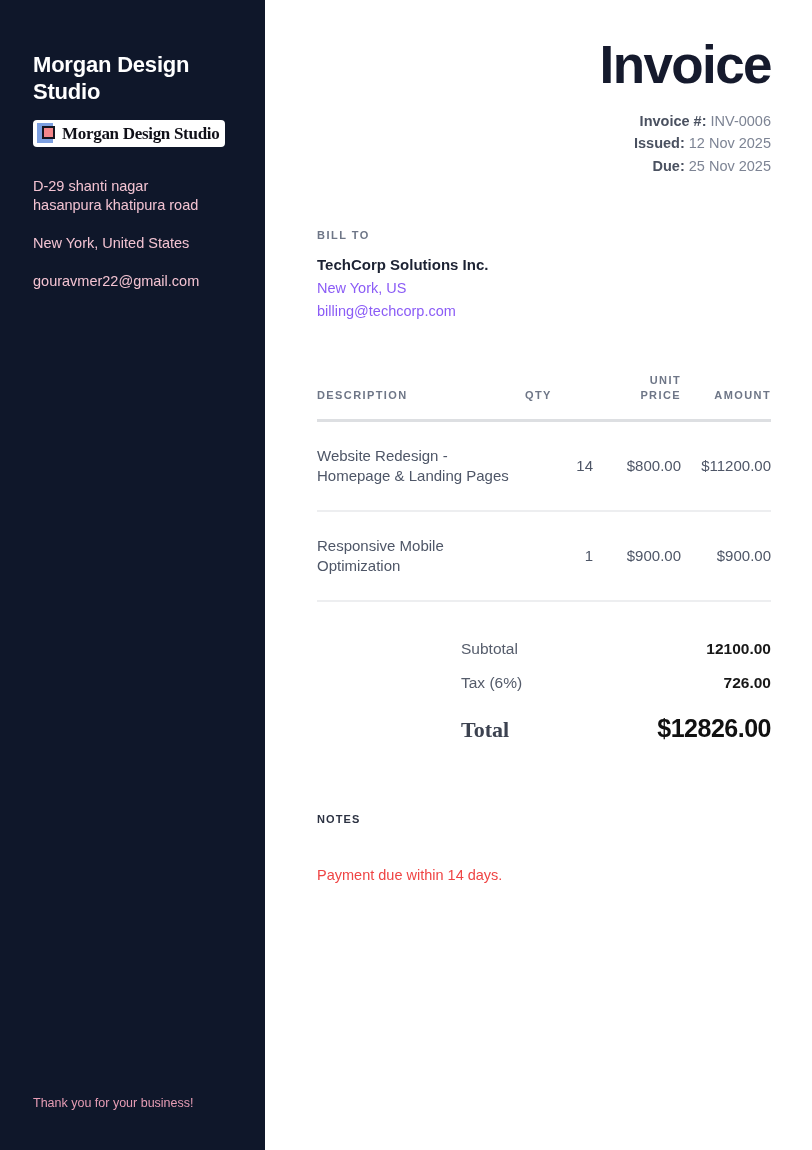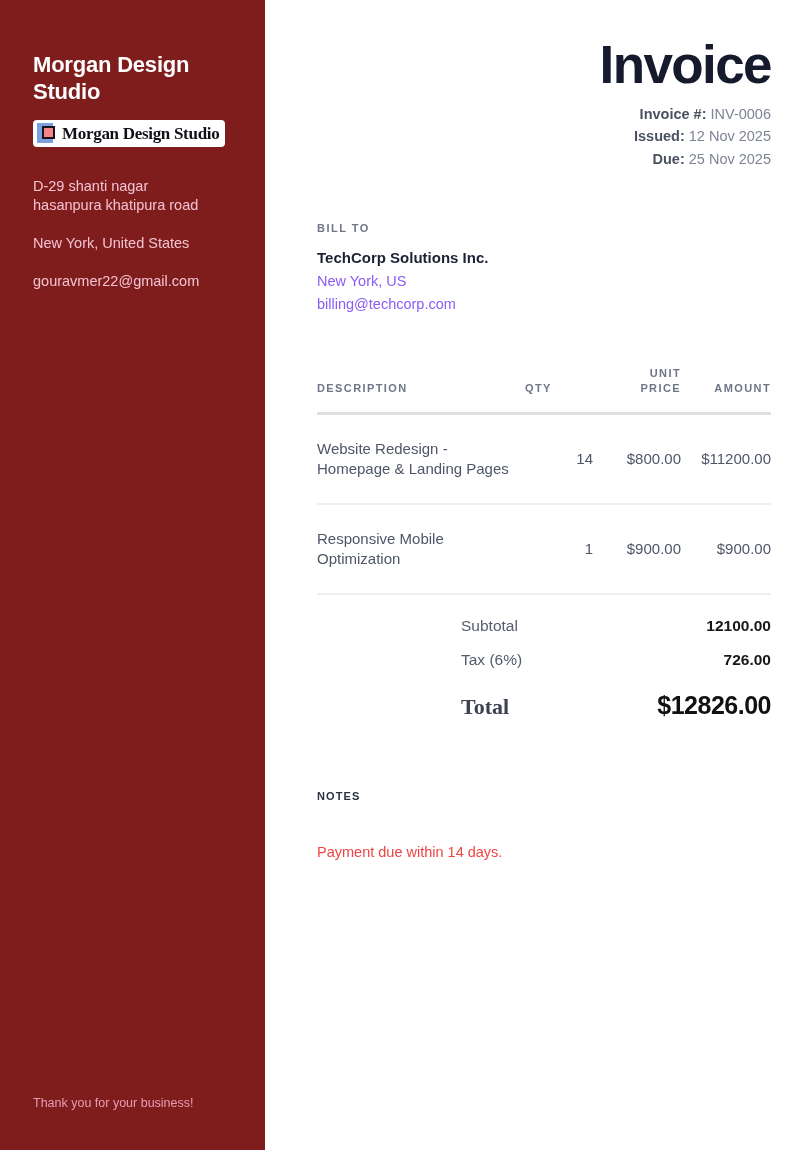--- a/index.html
+++ b/index.html
@@ -18,21 +18,21 @@
     width: 812px;
     height: 1150px;
     display: flex;
     background: #ffffff;
   }
 
   
   .sidebar {
     width: 265px;
     height: 1150px;
-    background: #7f1d1d;
+    background: #0f172a;
     box-sizing: border-box;
     padding: 52px 33px 0 33px;
     position: relative;
     flex: 0 0 265px;
   }
   .brand-name {
     font-size: 22px;
     font-weight: bold;
     line-height: 1.22;
     color: #ffffff;
@@ -111,21 +111,21 @@
   .doc-head {
     text-align: right;
     padding-top: 38px;
   }
   .doc-title {
     font-size: 53px;
     font-weight: bold;
     color: #151A2D;
     letter-spacing: -1.6px;
     line-height: 1;
-    margin: 0 0 12px 0;
+    margin: 0 0 19px 0;
     text-align: right;
   }
   .meta-line {
     font-size: 14.5px;
     line-height: 1.55;
     color: #7D8494;
   }
   .meta-line b {
     color: #4A5160;
     font-weight: bold;
@@ -187,21 +187,21 @@
     vertical-align: middle;
     line-height: 1.33;
   }
   .items td.c-desc { text-align: left; }
   .items td.c-qty,
   .items td.c-unit,
   .items td.c-amt { text-align: right; }
 
   
   .totals {
-    margin-top: 14px;
+    margin-top: 30px;
     margin-left: auto;
     width: 310px;
   }
   .totals-row {
     display: flex;
     justify-content: space-between;
     align-items: baseline;
     padding: 8px 0;
   }
   .totals-row .t-label {

